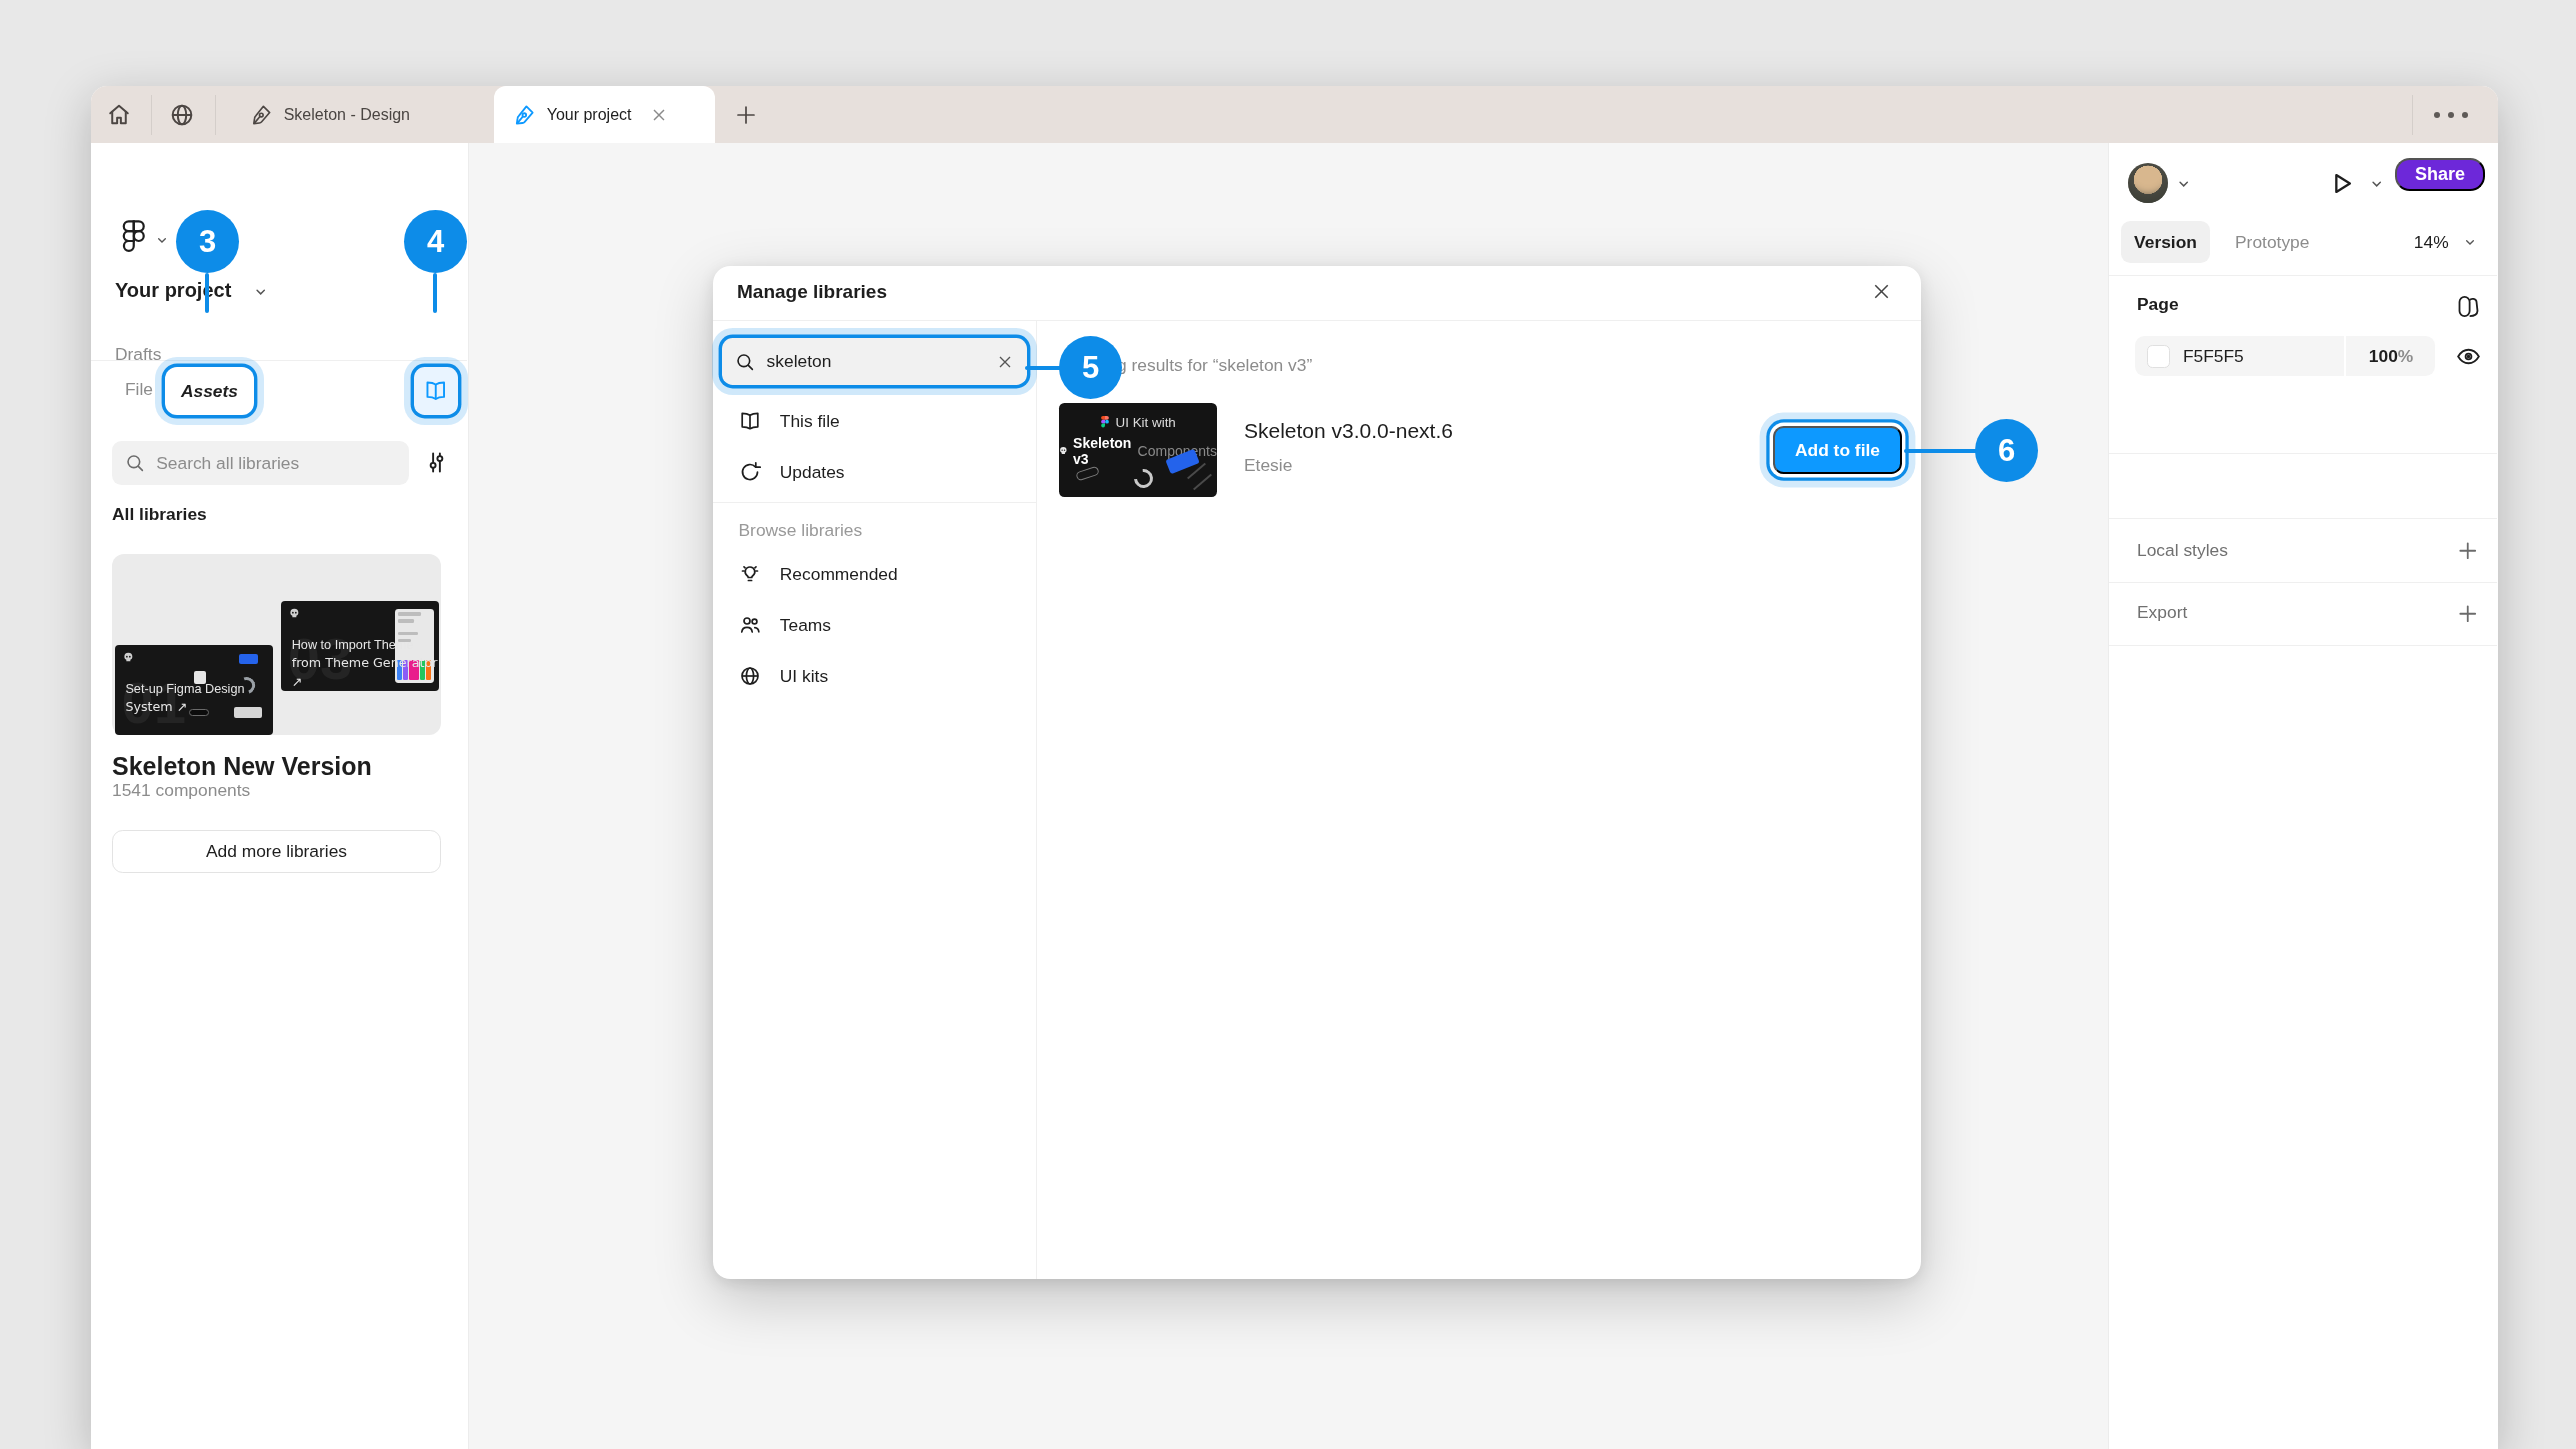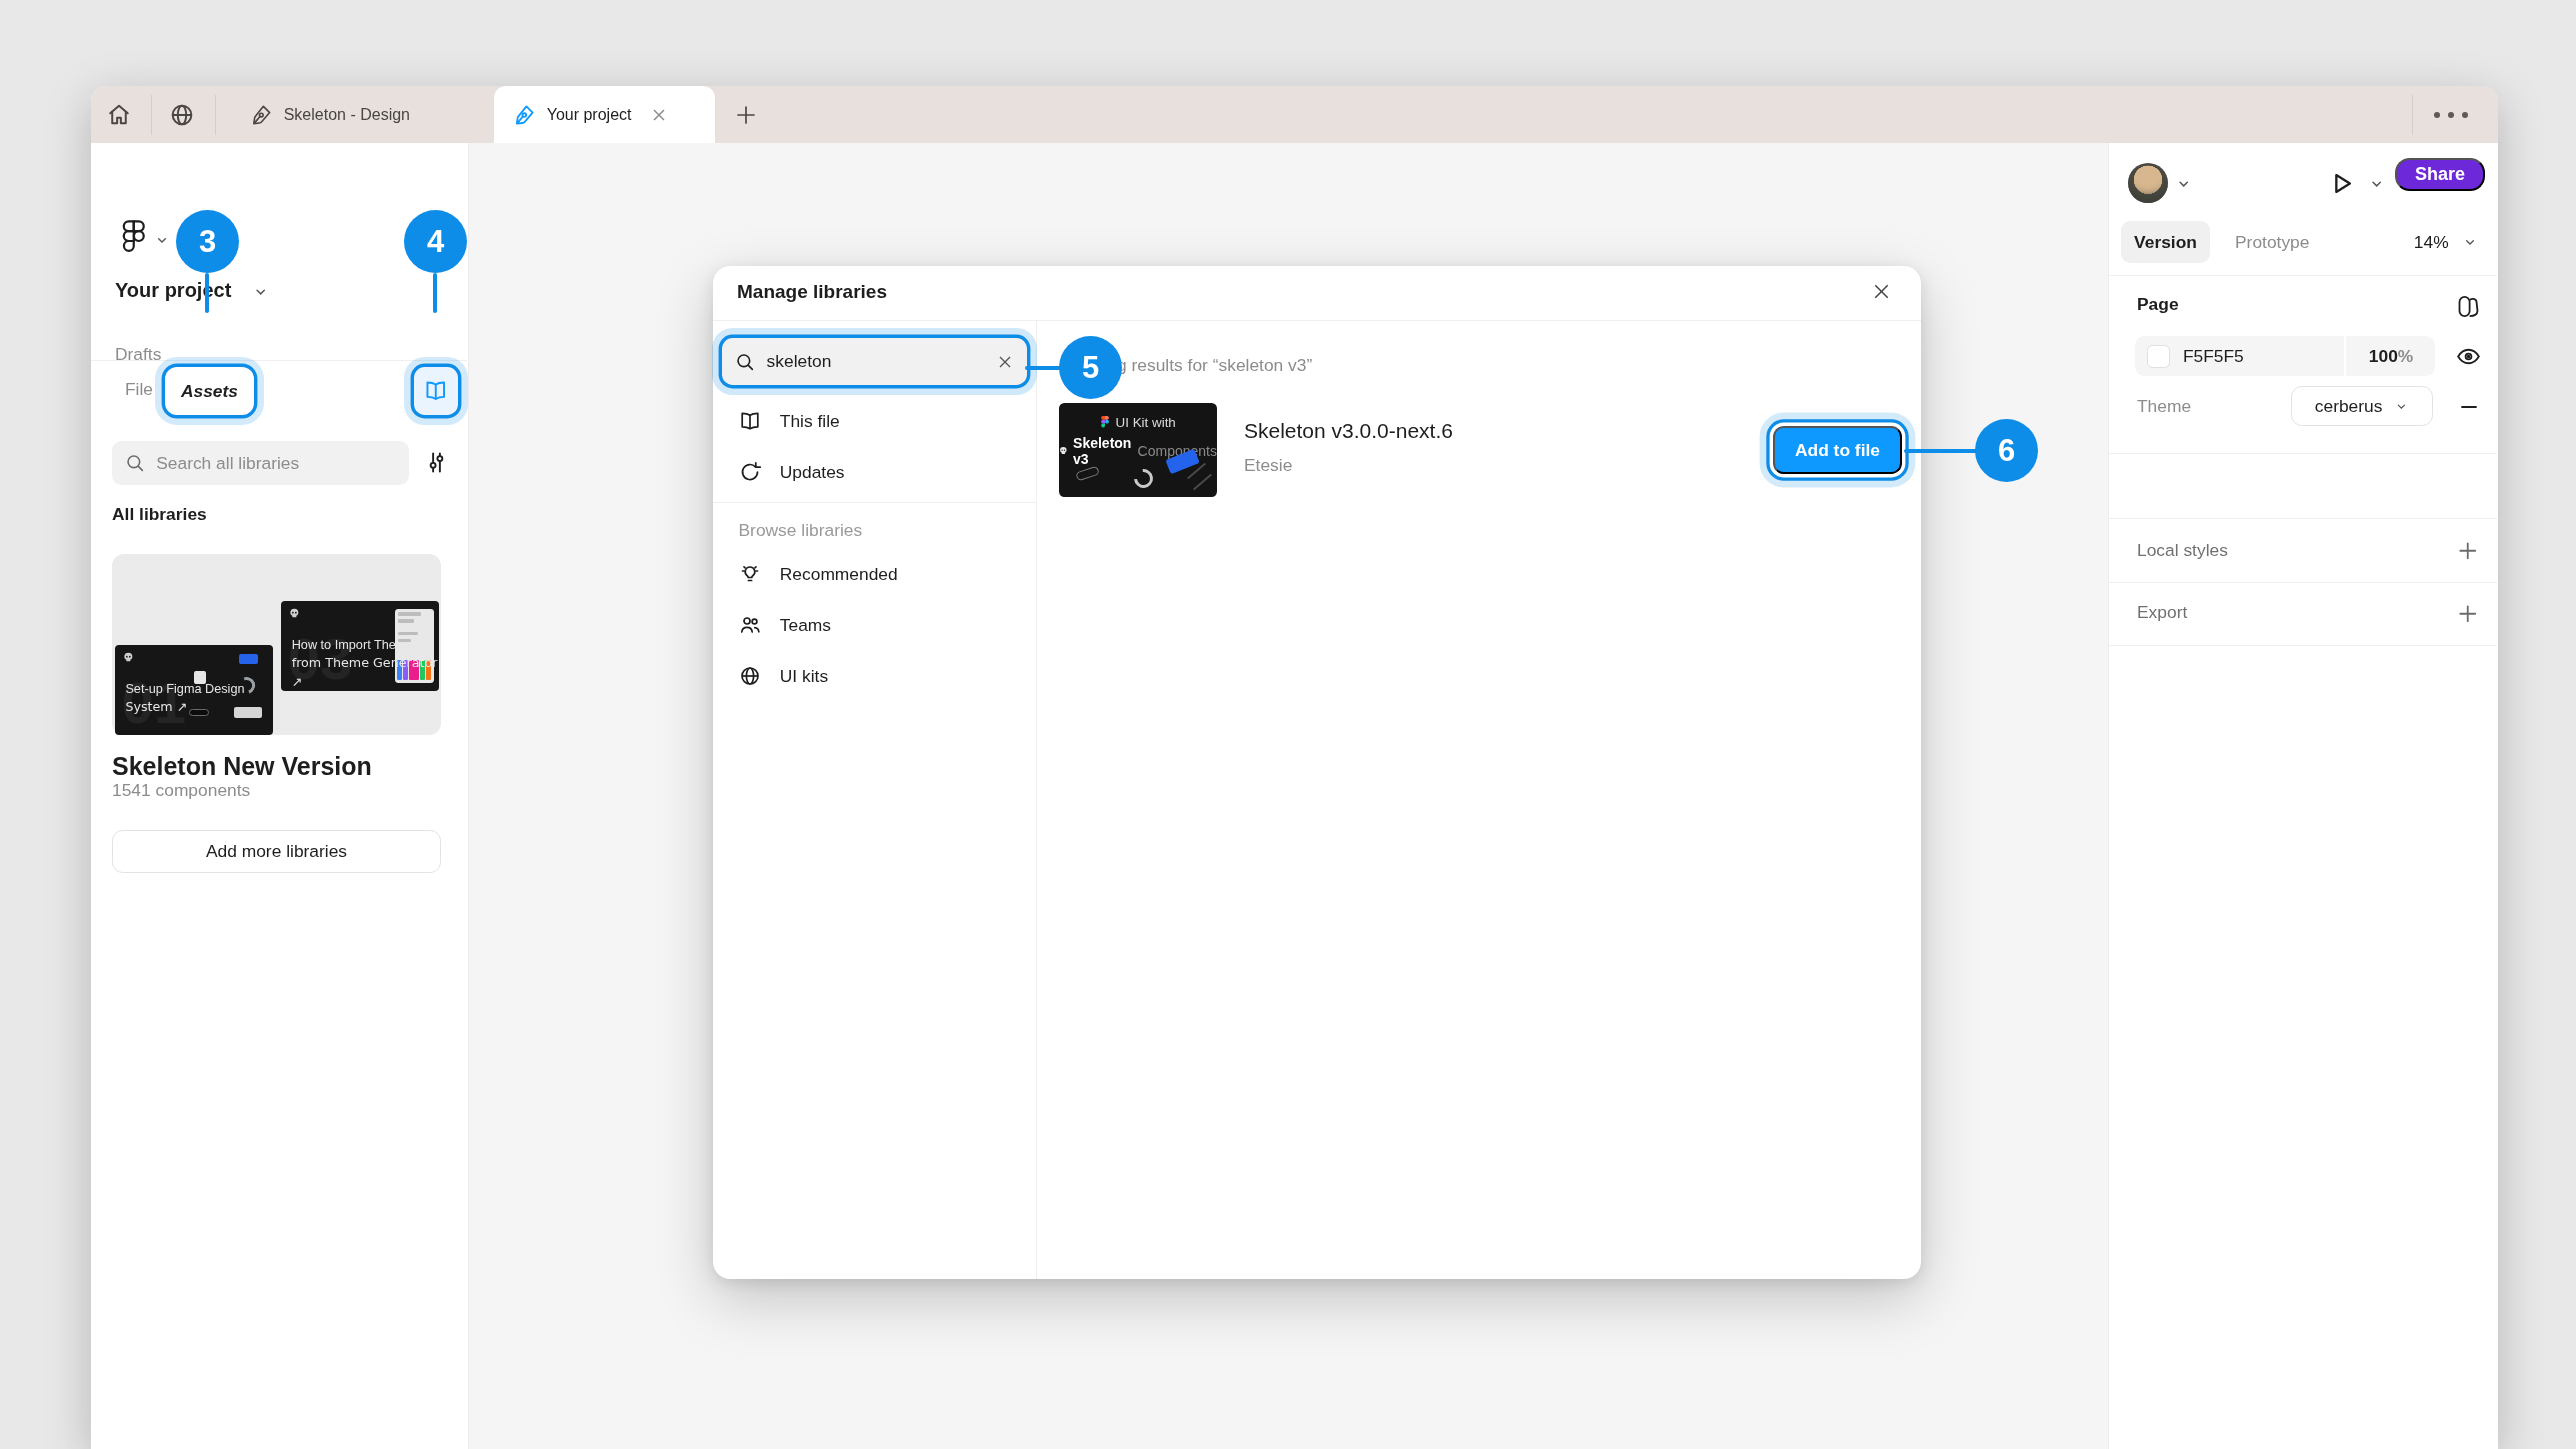--- a/index.html
+++ b/index.html
@@ -393,34 +393,20 @@
         </div>
       </div>
       <div class="eye-btn">
         <svg width="27" height="27" viewBox="0 0 24 24" fill="none" stroke="#1E1E1E" stroke-width="1.6">
           <path d="M2.8 12C5.2 8 8.5 6 12 6s6.8 2 9.2 6c-2.4 4-5.7 6-9.2 6s-6.8-2-9.2-6Z"></path>
             <circle cx="12" cy="12" r="2.6"></circle>
             <circle cx="12" cy="12" r=".8" fill="#1E1E1E"></circle>
         </svg>
       </div>
 
-      <div class="theme-row">
-        <div class="theme-label">Theme</div>
-        <div class="theme-dd">
-          <span>cerberus</span>
-          <svg width="14.8" height="14.8" viewBox="0 0 24 24" fill="none" stroke="#555" stroke-width="2" stroke-linecap="round">
-              <path d="m7 10 5 5 5-5"></path>
-            </svg>
-        </div>
-        <div class="minus-btn">
-          <svg width="24" height="24" viewBox="0 0 24 24" stroke="#1E1E1E" stroke-width="1.8" stroke-linecap="round">
-              <path d="M5 12h14"></path>
-            </svg>
-        </div>
-      </div>
 
       <div class="p-div" style="top:310px"></div>
       <div class="p-div" style="top:375px"></div>
       <div class="p-section" style="top:375px; height:64px">
         <div class="lbl" style="top:21.5px">Local styles</div>
         <div class="act" style="top:19px">
           <svg width="25.5" height="25.5" viewBox="0 0 24 24" stroke="#6b6b6b" stroke-width="1.7" stroke-linecap="round">
               <path d="M12 5v14M5 12h14"></path>
             </svg>
         </div>

